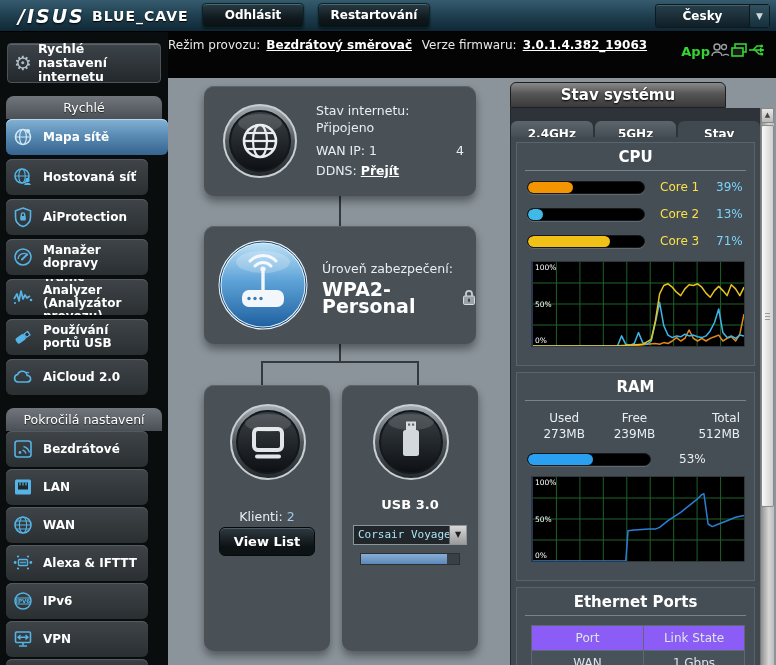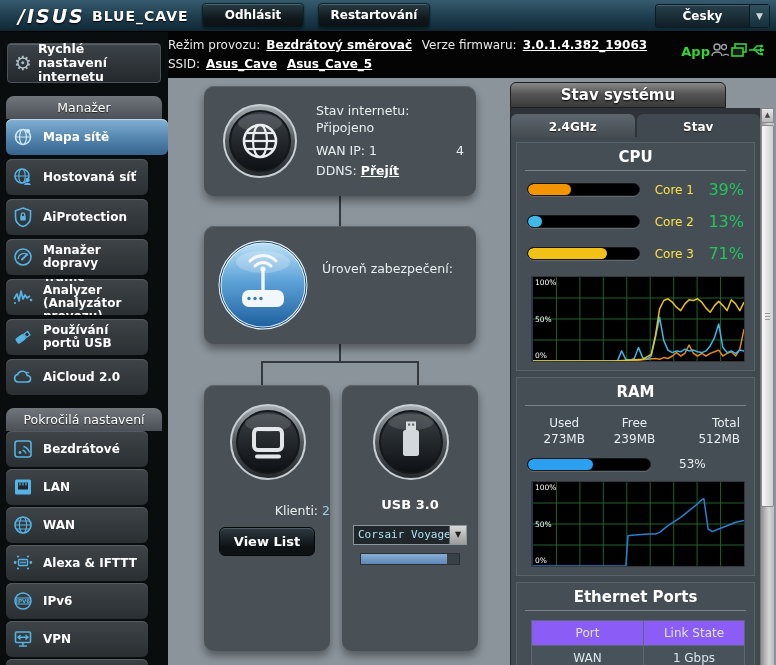--- a/index.html
+++ b/index.html
@@ -102,21 +102,21 @@
   #clients-card  { left:36px; top:307px; width:126px; height:266px; }
   #usb-card      { left:174px; top:307px; width:136px; height:266px; }
   .conn { position:absolute; background:#34393d; }
   .itxt { color:#e9eef1; font-size:12.5px; line-height:17px; }
   #internet-card .txt { position:absolute; left:112px; top:16px; right:10px; }
   #internet-card .wanline { position:relative; margin-top:6px; }
   #internet-card .wan-suffix { position:absolute; right:2px; top:0; }
   #security-card .txt { position:absolute; left:118px; top:34px; }
   .sec-value { color:#fff; font-size:19px; font-weight:bold; margin-top:4px; display:flex; align-items:center; gap:6px; }
   .big-icon { position:absolute; }
-  #clients-card .clients-line { position:absolute; top:118px; width:100%; text-align:right; color:#e9eef1; font-size:12.5px; }
+  #clients-card .clients-line { position:absolute; top:124px; width:100%; text-align:center; color:#e9eef1; font-size:12.5px; }
   .client-count { color:#9fc9e8; }
   #view-list-btn {
     position:absolute; top:142px; left:15px; width:96px; height:29px; cursor:pointer;
     background:linear-gradient(180deg,#2e3a40 0%,#0d1215 70%);
     border:1px solid #060a0c; border-radius:6px; box-shadow:inset 0 1px 0 #4c5b63;
     color:#fff; font-size:13px; font-weight:bold; text-align:center; line-height:27px;
   }
   #usb-title { position:absolute; top:112px; width:100%; text-align:center; color:#fff; font-size:13px; font-weight:bold; }
   #usb-select {
     position:absolute; top:140px; left:11px; width:114px; height:20px; display:flex; cursor:pointer;
@@ -133,40 +133,40 @@
     position:absolute; left:2px; top:0; width:216px; height:26px;
     background:linear-gradient(180deg,#8a8a8a 0%,#555 45%,#3a3a3a 100%);
     border:1px solid #1e1e1e; border-radius:6px 6px 0 0;
     color:#fff; font-size:15px; font-weight:bold; text-align:center; line-height:24px;
     text-shadow:0 1px 2px #000;
   }
   #sys-body {
     position:absolute; left:2px; top:26px; width:264px; height:557px;
     background:#3d444a; border-left:1px solid #23282c;
   }
-  #sys-tabs { position:absolute; left:0; top:0; right:14px; height:29px; display:flex; background:#2d3338; padding-top:6px; }
+  #sys-tabs { position:absolute; left:0; top:0; right:14px; height:29px; display:flex; background:#2d3338; padding-top:13px; }
   .sys-tab {
     flex:1; margin-right:2px; border-radius:6px 6px 0 0; cursor:pointer;
     background:linear-gradient(180deg,#5d666d 0%,#454d53 100%);
     color:#fff; font-size:12px; font-weight:bold; text-align:center; line-height:26px;
     text-shadow:0 1px 1px #222;
   }
   .sys-tab.active { background:#414950; margin-right:0; }
   #sys-content { position:absolute; left:0; top:29px; right:14px; bottom:0; background:#414950; overflow:hidden; }
   .sys-section {
     margin:5px 5px 6px 5px; background:#454e55; border:1px solid #59636b;
-    padding-bottom:8px;
+    padding-bottom:18px;
   }
   .sys-sec-title { color:#fff; font-size:15px; font-weight:bold; text-align:center; padding:5px 0 4px; }
   .sys-hr { height:1px; background:#79838b; margin:0 8px 9px; }
   .core-row { display:flex; align-items:center; padding:0 10px; margin-bottom:13px; }
   .pill { width:118px; height:13px; background:#000; border:1px solid #15181a; border-radius:7px; overflow:hidden; box-shadow:0 1px 0 rgba(255,255,255,.15); }
   .pill .fill { height:100%; border-radius:7px; }
   .core-label { color:#fde047; font-size:12px; margin-left:15px; width:50px; }
-  .core-val { color:#22c55e; font-size:16px; margin-left:6px; }
+  .core-val { color:#7dd3fc; font-size:12px; margin-left:6px; }
   .graph-wrap { position:relative; width:214px; height:86px; margin:2px auto 0 14px; background:#000; border:1px solid #30383e; border-left:2px solid #2a3550; }
   .graph-wrap .ytick { position:absolute; left:2px; color:#fff; font-size:7.5px; line-height:8px; z-index:2; }
   .yt0 { top:2px; } .yt1 { top:39px; } .yt2 { bottom:1px; }
   .ram-stats { display:flex; padding:0 12px; margin-bottom:10px; }
   .ram-col { flex:1; text-align:center; color:#e8eef2; font-size:12px; line-height:16px; }
   .ram-col.right { text-align:right; padding-right:2px; }
   .ram-bar-row { display:flex; align-items:center; padding:0 10px; margin-bottom:10px; }
   .ram-pct { color:#e8eef2; font-size:12px; margin-left:28px; }
   .eth-table { width:214px; margin:0 auto 0 14px; border-collapse:collapse; }
   .eth-table th, .eth-table td {
@@ -203,24 +203,20 @@
       <span class="lang-label">Česky</span>
       <span class="lang-arrow">▼</span>
     </div>
   </div>
 
   <div id="infobar">
     <div class="line l1">
       <span class="sp">Režim provozu:</span><span class="lnk sp">Bezdrátový směrovač</span>
       <span class="sp">Verze firmwaru:</span><span class="lnk">3.0.1.4.382_19063</span>
     </div>
-    <div class="line l2">
-      <span class="sp">SSID:</span><span class="lnk sp">Asus_Cave</span>
-      <span class="lnk">Asus_Cave_5</span>
-    </div>
     <div id="info-icons">
       <span class="app-label">App</span>
       <span>
         <svg width="20" height="16" viewBox="0 0 20 16">
             <circle cx="7" cy="5" r="3" fill="none" stroke="#9aa0a5" stroke-width="1.5"></circle>
             <path d="M2 14 a5 4 0 0 1 10 0" fill="none" stroke="#9aa0a5" stroke-width="1.5"></path>
             <circle cx="14" cy="5" r="2.5" fill="none" stroke="#9aa0a5" stroke-width="1.3"></circle>
             <path d="M13 13.5 a4.5 4 0 0 1 6 0" fill="none" stroke="#9aa0a5" stroke-width="1.3"></path>
           </svg>
       </span>
@@ -242,21 +238,21 @@
       </span>
     </div>
   </div>
 
   <div id="sidebar">
     <div id="quick-setup">
       <span class="qs-icon">⚙</span>
       <span class="mi-label">Rychlé nastavení internetu</span>
     </div>
 
-    <div class="menu-header">Manažer</div>
+    <div class="menu-header">Rychlé</div>
 
     <div class="menu-item active">
       <span class="mi-icon">
         <svg viewBox="0 0 22 22">
             <circle cx="11" cy="11" r="7.5" fill="none" stroke="#cfe8f8" stroke-width="1.6"></circle>
             <ellipse cx="11" cy="11" rx="3.4" ry="7.5" fill="none" stroke="#cfe8f8" stroke-width="1.2"></ellipse>
             <line x1="3.5" y1="11" x2="18.5" y2="11" stroke="#cfe8f8" stroke-width="1.2"></line>
             <circle cx="16" cy="5" r="2" fill="#cfe8f8"></circle>
           </svg>
       </span>
@@ -471,20 +467,30 @@
             <circle cx="43" cy="58.5" r="1.7" fill="#3a7ab0"></circle>
           <line x1="45" y1="50" x2="45" y2="32" stroke="#f2f7fb" stroke-width="3.4" stroke-linecap="round"></line>
           <circle cx="45" cy="29" r="2.6" fill="#f2f7fb"></circle>
           <path d="M37 26 a11 11 0 0 1 16 0" fill="none" stroke="#f2f7fb" stroke-width="3" stroke-linecap="round"></path>
           <path d="M32 21 a18 18 0 0 1 26 0" fill="none" stroke="#f2f7fb" stroke-width="3" stroke-linecap="round"></path>
           <ellipse cx="45" cy="22" rx="27" ry="11" fill="#ffffff" opacity="0.22"></ellipse>
         </svg>
       </span>
       <div class="txt itxt">
         <div>Úroveň zabezpečení:</div>
+        <div class="sec-value">
+          <span>WPA2-Personal</span>
+          <span>
+            <svg width="14" height="17" viewBox="0 0 14 17">
+                <rect x="1.5" y="7" width="11" height="8.5" rx="1.2" fill="#9aa2a8" stroke="#d6dbdf" stroke-width="1"></rect>
+                <path d="M4 7 V4.8 a3 3 0 0 1 6 0 V7" fill="none" stroke="#c8cfd4" stroke-width="1.8"></path>
+                <rect x="6" y="9.5" width="2" height="3.4" rx="1" fill="#3c444a"></rect>
+              </svg>
+          </span>
+        </div>
       </div>
     </div>
 
     <div class="card" id="clients-card">
       <span class="big-icon" style="left:25px; top:18px;">
         <svg width="78" height="78" viewBox="0 0 78 78">
           <circle cx="39" cy="39" r="37" fill="url(#gdark)" stroke="#c8ced2" stroke-width="2"></circle>
           <circle cx="39" cy="39" r="31" fill="url(#ginner)" stroke="#15181b" stroke-width="2"></circle>
           <rect x="25" y="26" width="28" height="21" rx="4" fill="none" stroke="#e2e6e9" stroke-width="4"></rect>
           <line x1="28" y1="53.5" x2="50" y2="53.5" stroke="#e2e6e9" stroke-width="4" stroke-linecap="round"></line>
@@ -519,20 +525,21 @@
         <div class="fill" style="width: 88%;"></div>
       </div>
     </div>
   </div>
 
   <div id="syspanel">
     <div id="sys-header">Stav systému</div>
     <div id="sys-body">
       <div id="sys-tabs">
         <div class="sys-tab">2.4GHz</div>
+        <div class="sys-tab">5GHz</div>
         <div class="sys-tab active">Stav</div>
       </div>
 
       <div id="sys-content">
 
         <div class="sys-section">
           <div class="sys-sec-title">CPU</div>
           <div class="sys-hr"></div>
           <div class="core-row">
             <div class="pill">

